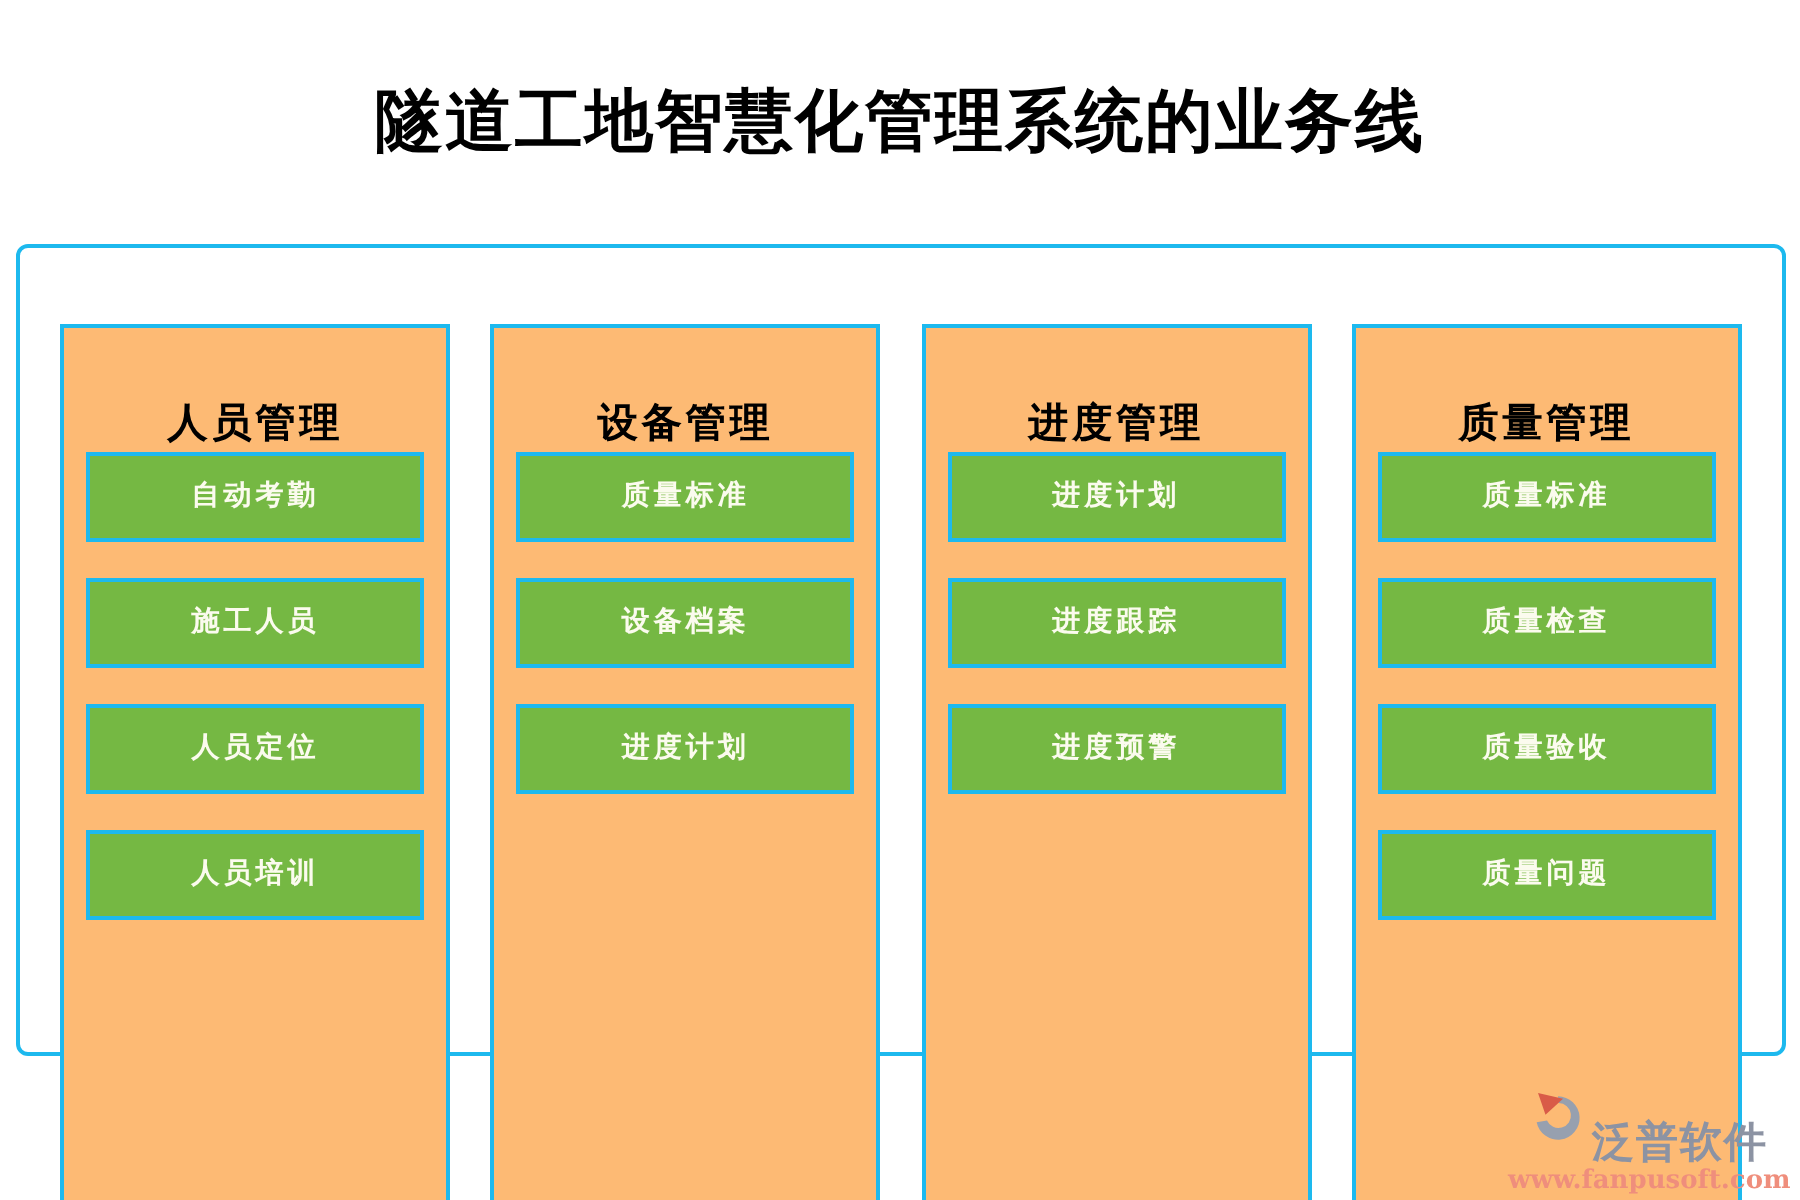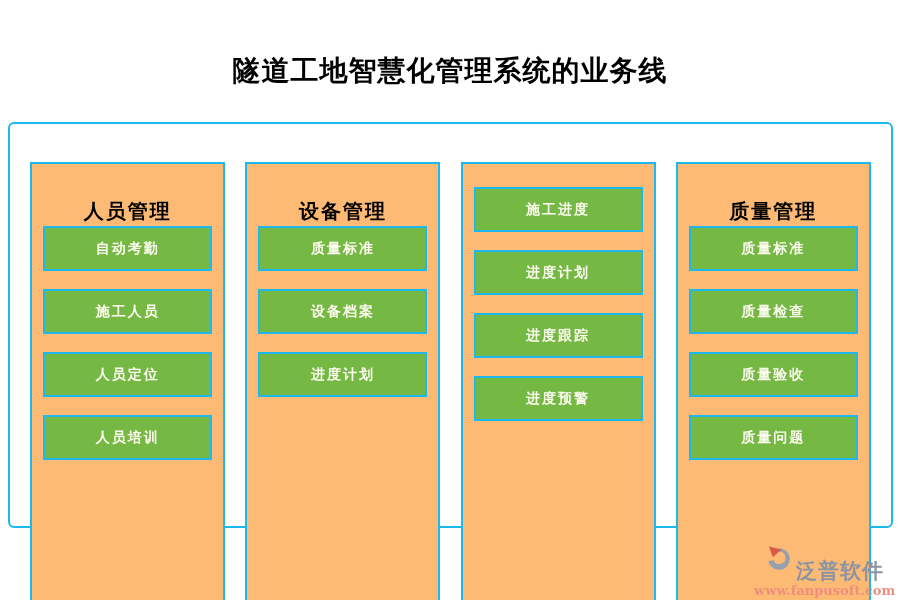--- a/index.html
+++ b/index.html
@@ -7,25 +7,25 @@
     padding: 0;
     background: #ffffff;
     width: 900px;
     height: 600px;
     position: relative;
     overflow: hidden;
     font-family: "DejaVu Serif", "Liberation Serif", serif;
   }
   .title {
     position: absolute;
-    top: 52px;
+    top: 38px;
     left: 0;
     width: 900px;
     text-align: center;
-    font-size: 28px;
+    font-size: 34px;
     font-weight: bold;
     color: #000000;
     letter-spacing: 1px;
   }
   .outer-frame {
     position: absolute;
     left: 8px;
     top: 122px;
     width: 885px;
     height: 406px;
@@ -117,21 +117,21 @@
   </div>
 
   <div class="column">
     <div class="col-header">设备管理</div>
     <div class="item-box">质量标准</div>
     <div class="item-box">设备档案</div>
     <div class="item-box">进度计划</div>
   </div>
 
   <div class="column">
-    <div class="item-box">施工进度</div>
+    <div class="col-header">进度管理</div>
     <div class="item-box">进度计划</div>
     <div class="item-box">进度跟踪</div>
     <div class="item-box">进度预警</div>
   </div>
 
   <div class="column">
     <div class="col-header">质量管理</div>
     <div class="item-box">质量标准</div>
     <div class="item-box">质量检查</div>
     <div class="item-box">质量验收</div>

